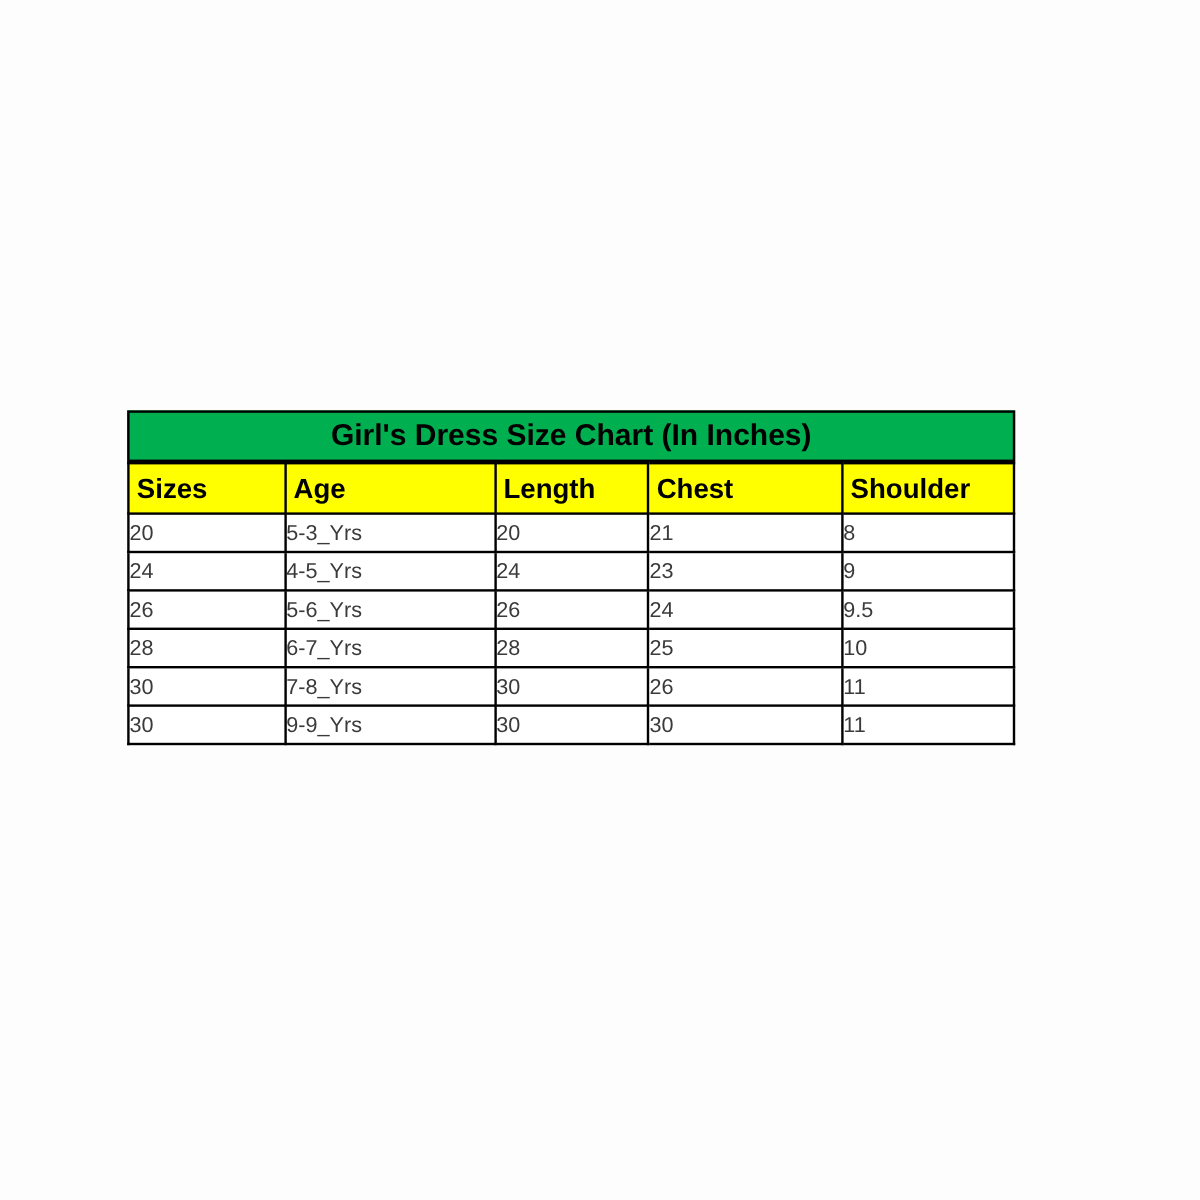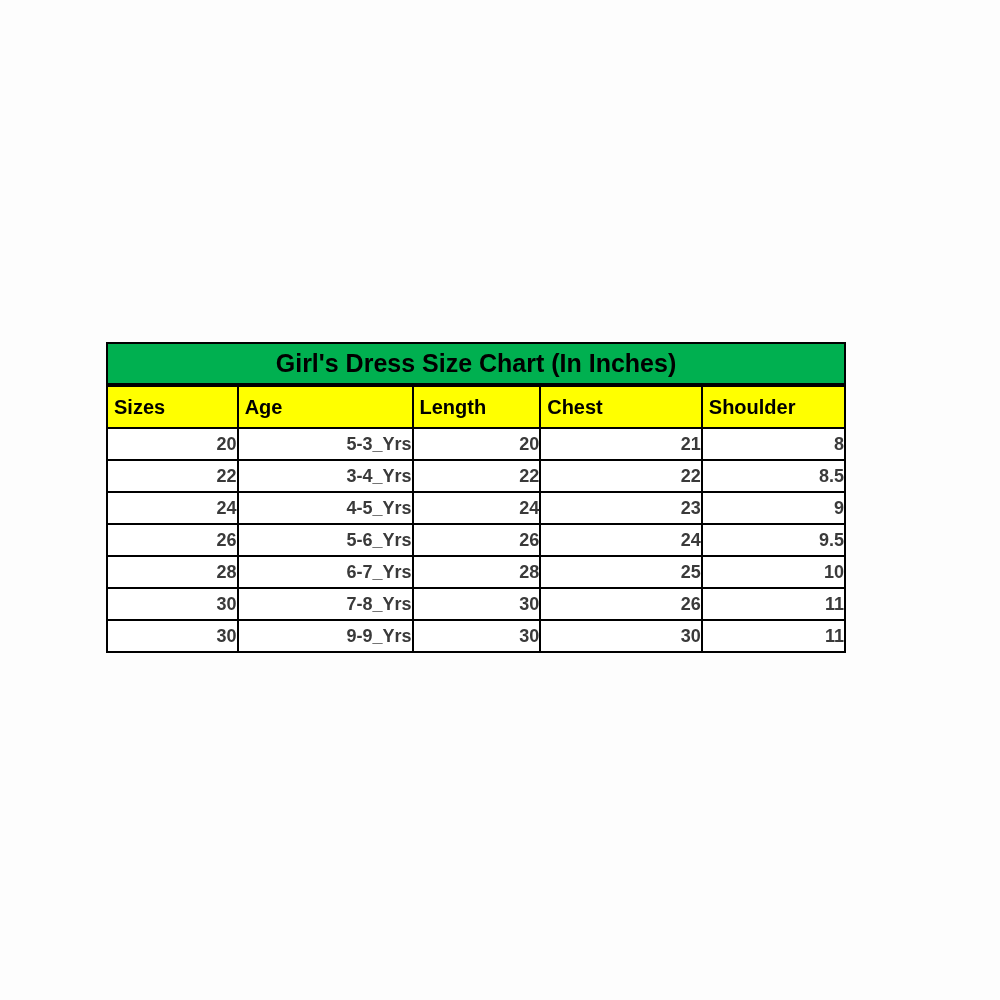--- a/index.html
+++ b/index.html
@@ -36,32 +36,32 @@
     font-size: 25px;
     text-align: center;
     vertical-align: middle;
     line-height: 39px;
     border-bottom: none;
   }
   tr.header-row { height: 42px; background: #FFFF00; }
   tr.header-row th {
     color: #000000;
     font-weight: bold;
-    font-size: 20px;
+    font-size: 23px;
     text-align: left;
     padding-left: 6px;
     vertical-align: middle;
   }
   tr.data-row { height: 32px; background: #ffffff; }
   tr.data-row td {
     color: #3a3a3a;
     font-size: 18px;
-    text-align: right;
+    text-align: left;
     vertical-align: middle;
-    font-weight: 700;
+    font-weight: 400;
   }
 </style>
 </head>
 <body>
 
 <div class="canvas">
   <table class="size-chart">
     <caption class="title-row">Girl's Dress Size Chart (In Inches)</caption>
     <colgroup>
       <col style="width:17.7%">
@@ -79,27 +79,20 @@
         <th>Shoulder</th>
       </tr>
     </thead>
     <tbody>
       <tr class="data-row">
         <td>20</td>
         <td>5-3_Yrs</td>
         <td>20</td>
         <td>21</td>
         <td>8</td>
-      </tr>
-      <tr class="data-row">
-        <td>22</td>
-        <td>3-4_Yrs</td>
-        <td>22</td>
-        <td>22</td>
-        <td>8.5</td>
       </tr>
       <tr class="data-row">
         <td>24</td>
         <td>4-5_Yrs</td>
         <td>24</td>
         <td>23</td>
         <td>9</td>
       </tr>
       <tr class="data-row">
         <td>26</td>

